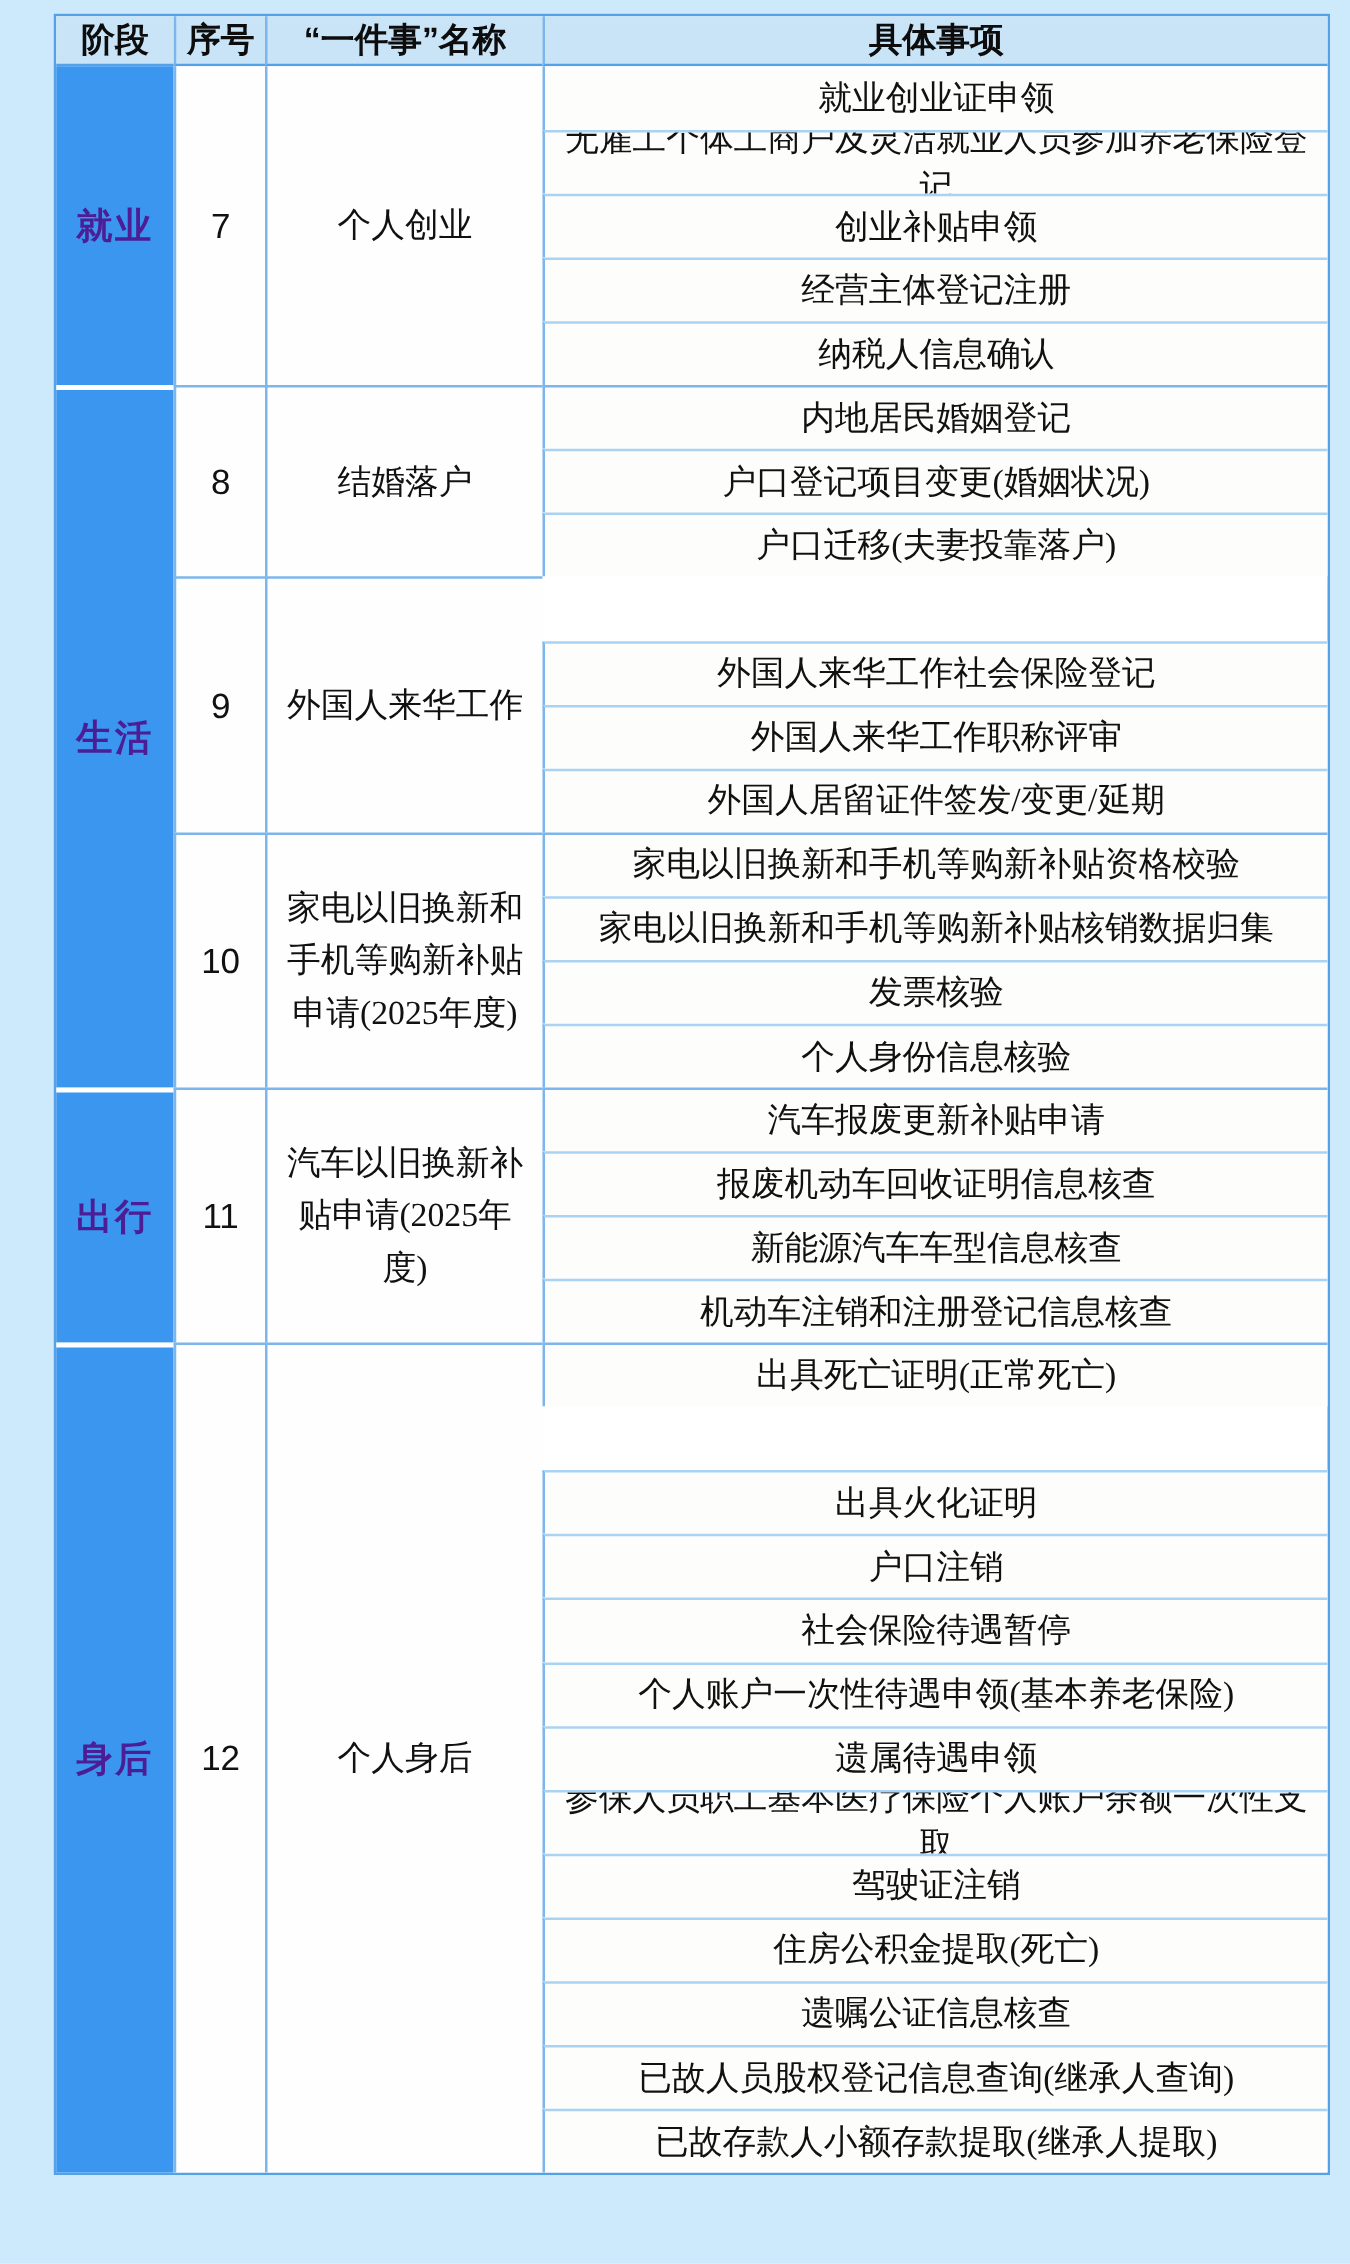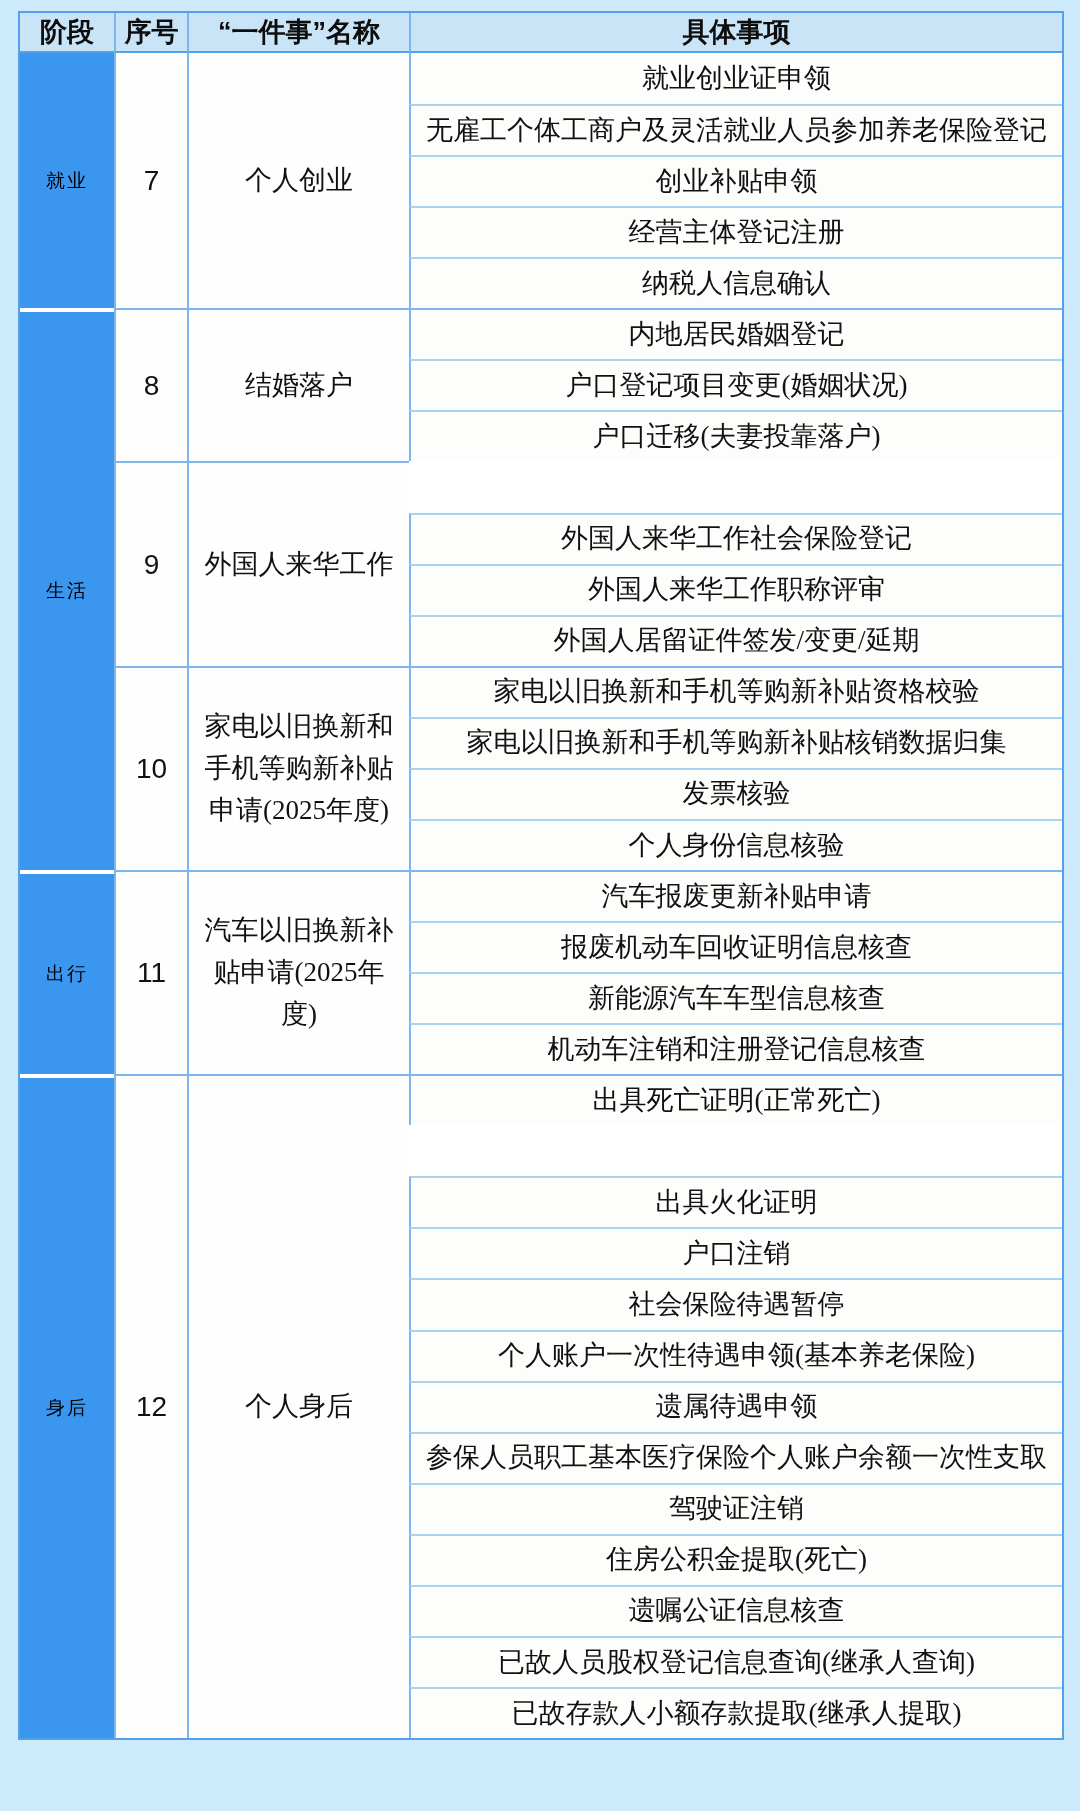--- a/index.html
+++ b/index.html
@@ -23,38 +23,39 @@
   }
   .tgap{height:6px;}
   .table{
     height:1729px;
     display:grid;
     grid-template-columns:94px 73px 222px 1fr;
     grid-template-rows:40px repeat(33,1fr);
     background:#ffffff;
     border:2px solid #55a1e8;
     box-sizing:border-box;
+    margin-left:25px;
   }
   .cell{
     display:flex;align-items:center;justify-content:center;
     text-align:center;
     box-sizing:border-box;
     overflow:hidden;
   }
   .hd{
     background:#c9e4f7;
     font-size:27px;font-weight:bold;color:#0d0d0d;
     border-bottom:2px solid #55a1e8;
     font-family:"Liberation Sans","DejaVu Sans",sans-serif;
   }
   .vline{border-left:2px solid #7db6ec;}
   .stage{
     background:#3b96f0;
-    color:#000000;
-    font-size:19px;font-weight:normal;
+    color:#4c1d95;
+    font-size:29px;font-weight:bold;
     letter-spacing:2px;
     border-top:4px solid #ffffff;
   }
   .num{
     font-size:28px;color:#111111;
     border-top:2px solid #7db6ec;
     background:#fefefe;
   }
   .name{
     font-size:27px;color:#111111;

